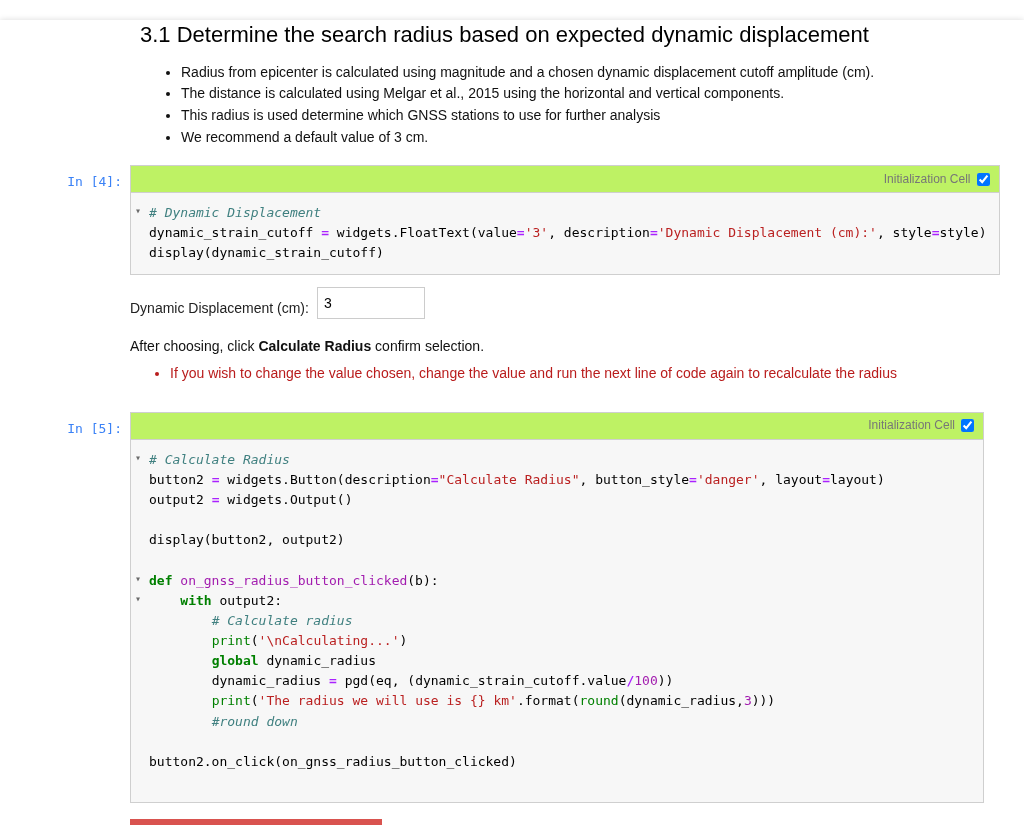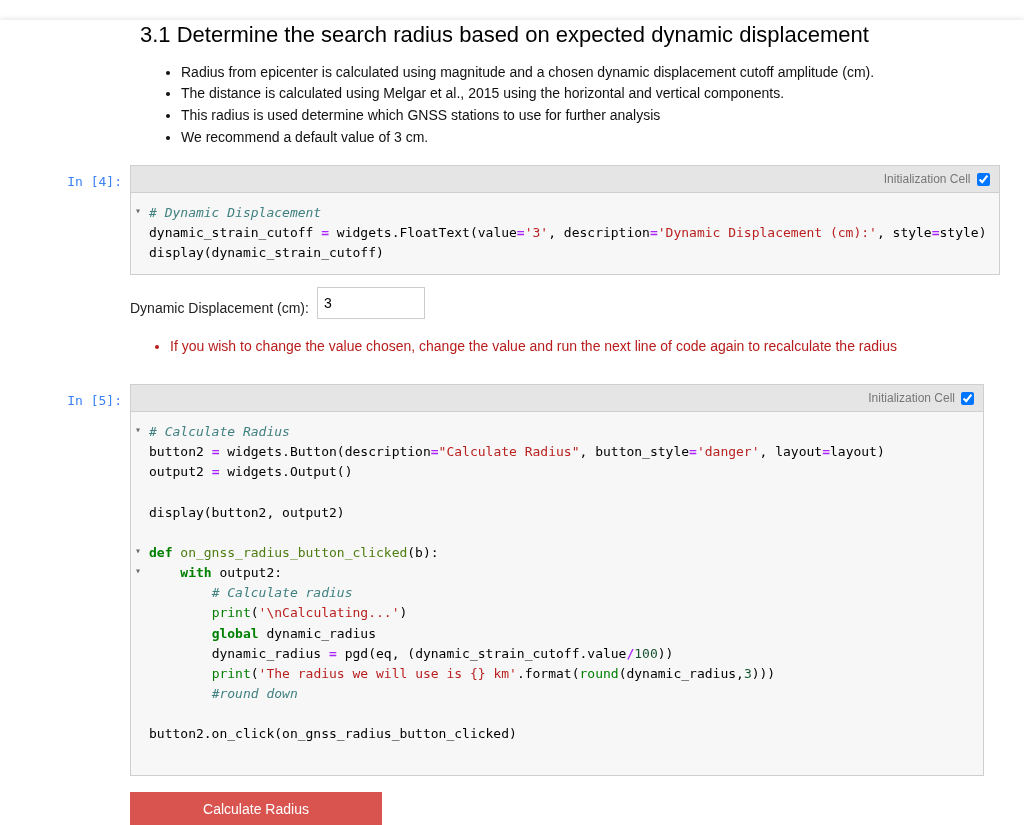--- a/index.html
+++ b/index.html
@@ -5,31 +5,31 @@
   html,body{margin:0;padding:0;background:#fff;color:#000;font-family:-apple-system,BlinkMacSystemFont,"Segoe UI",Helvetica,Arial,sans-serif;font-size:14px;line-height:1.4}
   .page{width:1024px;margin:0 auto;background:#fff;box-sizing:border-box;box-shadow:0 0 6px rgba(0,0,0,0.15);padding:0 0 40px 0}
   .content{padding:0 40px}
   h2.section-title{font-size:22px;font-weight:400;margin:20px 0 12px 100px;color:#000}
   .intro-list{margin:0 0 18px 120px;padding-left:20px;color:#111}
   .intro-list li{margin:2px 1px}
   .cell{display:flex;margin:16px 0}
   .prompt{flex:0 0 82px;text-align:right;padding:8px 8px 0 0;font-family:monospace;font-size:13px;color:#3b82f6}
   .cell-body{flex:1}
   .input-area{border:1px solid #cfcfcf}
-  .toolbar{background:#e5e5e5;border-bottom:1px solid #cfcfcf;height:26px;display:flex;justify-content:flex-end;align-items:center;padding:0 6px;font-size:12px;color:#777}
+  .toolbar{background:#bef264;border-bottom:1px solid #cfcfcf;height:26px;display:flex;justify-content:flex-end;align-items:center;padding:0 6px;font-size:12px;color:#777}
   .toolbar input[type=checkbox]{margin-left:6px}
   .code{background:#f7f7f7;padding:10px 12px 10px 18px;font-family:Menlo,Consolas,"DejaVu Sans Mono",monospace;font-size:13px;line-height:1.55;white-space:pre;overflow:auto;position:relative;color:#000}
   .gutter-arrow{position:absolute;left:4px;color:#6b6b6b;font-size:10px}
   .tok-comment{color:#408080;font-style:italic}
   .tok-kw{color:#008000;font-weight:700}
   .tok-op{color:#AA22FF;font-weight:700}
   .tok-str{color:#BA2121}
-  .tok-num{color:#14532d}
+  .tok-num{color:#a21caf}
   .tok-builtin{color:#008000}
-  .tok-func{color:#4d7c0f}
+  .tok-func{color:#a21caf}
   .widget-row{margin:12px 0 18px 100px;display:flex;align-items:flex-end}
   .widget-label{font-size:14px;color:#222;margin-right:8px}
   .widget-input{width:94px;height:26px;border:1px solid #ccc;padding:2px 6px;font-size:14px;box-sizing:content-box}
   .after-text{margin:10px 0 8px 100px;font-size:14px;color:#111}
   .after-text b{font-weight:700}
   .sub-list{margin:0 0 12px 120px;padding-left:20px;color:#b91c1c}
   .danger-btn{display:inline-block;margin:16px 0 12px 100px;background:#d9534f;color:#fff;border:none;width:252px;height:34px;font-size:14px;cursor:pointer}
 </style>
 </head>
 <body>
@@ -57,20 +57,23 @@
 <span>dynamic_strain_cutoff </span><span class="tok-op">=</span><span> widgets.FloatText(value</span><span class="tok-op">=</span><span class="tok-str">'3'</span><span>, description</span><span class="tok-op">=</span><span class="tok-str">'Dynamic Displacement (cm):'</span><span>, style</span><span class="tok-op">=</span><span>style)</span>
 <span>display(dynamic_strain_cutoff)</span>
 </div>
         </div>
 
         <div class="widget-row" style="margin-left:0">
           <span class="widget-label">Dynamic Displacement (cm):</span>
           <input class="widget-input" type="text" value="3" style="">
         </div>
 
+        <div class="after-text" style="margin-left:0">
+          <span>After choosing, click </span><b>Calculate Radius</b><span> confirm selection.</span>
+        </div>
         <ul class="sub-list" style="margin-left:20px">
           <li>If you wish to change the value chosen, change the value and run the next line of code again to recalculate the radius</li>
         </ul>
       </div>
     </div>
 
     <div class="cell">
       <div class="prompt">In [5]:</div>
       <div class="cell-body">
         <div class="input-area">

